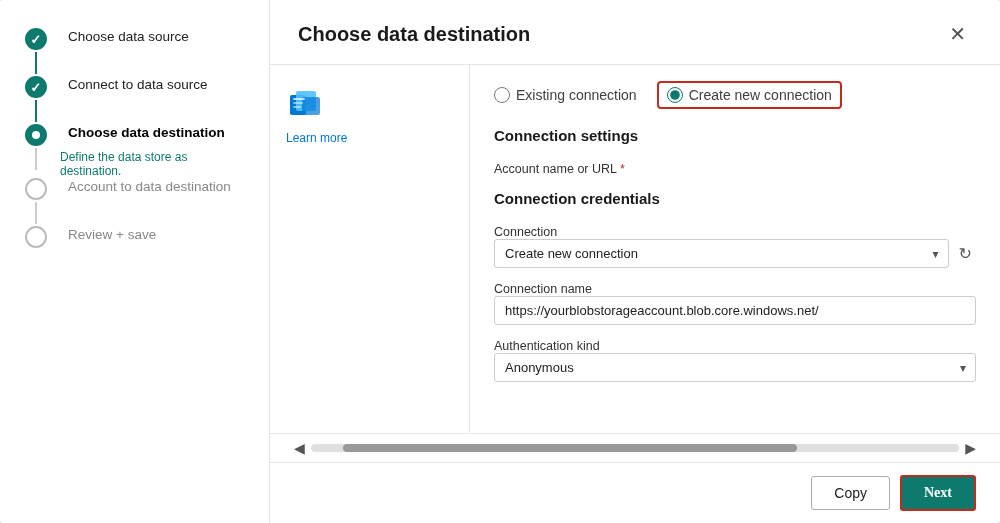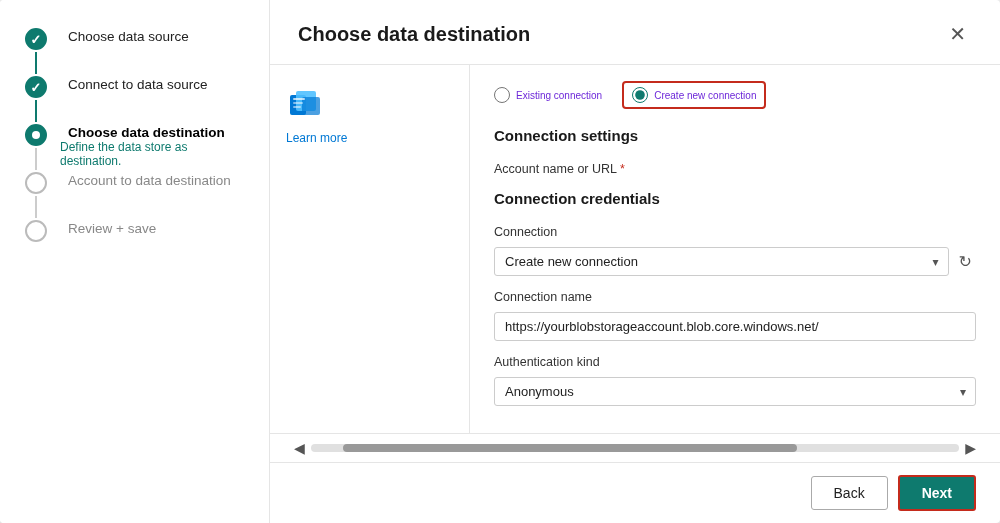--- a/index.html
+++ b/index.html
@@ -101,21 +101,21 @@
       color: #222;
       margin-left: 8px;
     }
     .step-label.active {
       font-weight: 700;
       color: #000;
     }
     .step-sublabel {
       font-size: 12px;
       color: #0e7a6e;
-      margin-top: 0;
+      margin-top: 10px;
     }
     
     .main {
       flex: 1;
       display: flex;
       flex-direction: column;
       padding: 0;
     }
     .main-header {
       display: flex;
@@ -196,38 +196,38 @@
       gap: 6px;
       cursor: pointer;
     }
     .radio-input {
       width: 16px;
       height: 16px;
       accent-color: #0e7a6e;
       cursor: pointer;
     }
     .radio-label {
-      font-size: 10px;
-      color: #6d28d9;
+      font-size: 14px;
+      color: #404040;
     }
     .radio-option.highlighted {
       border: 2px solid #c42b1c;
       border-radius: 4px;
       padding: 4px 8px;
     }
     .section-title {
       font-size: 15px;
       font-weight: 700;
       color: #1a1a1a;
       margin-bottom: 4px;
     }
     .field-group {
       display: flex;
       flex-direction: column;
-      gap: 8px;
+      gap: 0;
     }
     .field-label {
       font-size: 12.5px;
       color: #333;
       font-weight: 500;
     }
     .required-star {
       color: #c42b1c;
     }
     .field-input {
@@ -328,20 +328,21 @@
     }
     .btn-next {
       background: #0e7a6e;
       border: 2px solid #c42b1c;
       border-radius: 3px;
       padding: 8px 22px;
       font-size: 14px;
       cursor: pointer;
       color: #fff;
       font-weight: 600;
+      font-family: Liberation Serif, serif;
     }
   </style>
 </head>
 <body>
 
 <div class="dialog">
 
   <div class="sidebar">
     <div class="step-container">
 
@@ -484,17 +485,17 @@
 
     <div class="scrollbar-area">
       <span class="scroll-arrow">◀</span>
       <div class="scroll-track">
         <div class="scroll-thumb"></div>
       </div>
       <span class="scroll-arrow">▶</span>
     </div>
 
     <div class="main-footer">
-      <button class="btn-back">Back</button>
+      <button class="btn-back">Copy</button>
       <button class="btn-next">Next</button>
     </div>
   </div>
 </div>
 
 </body></html>

